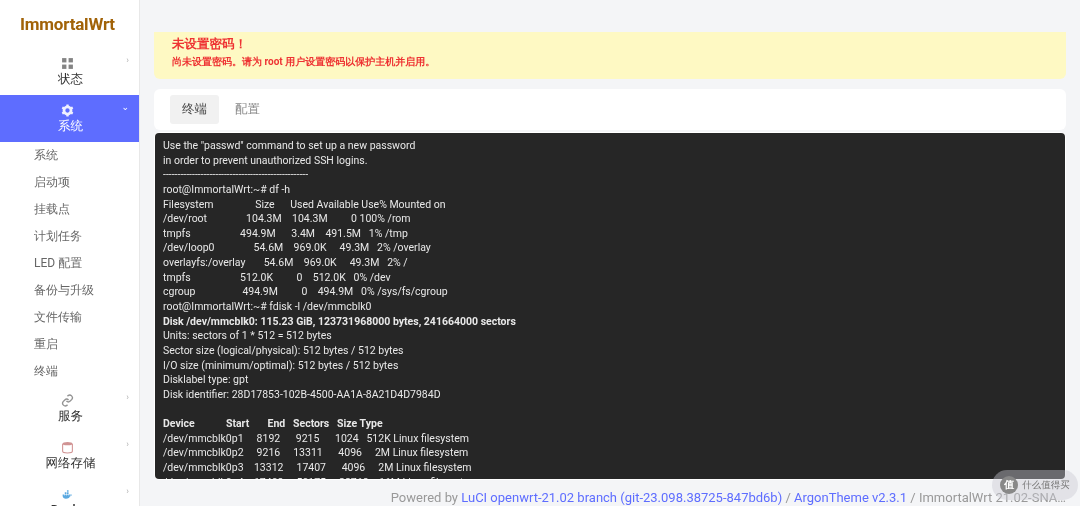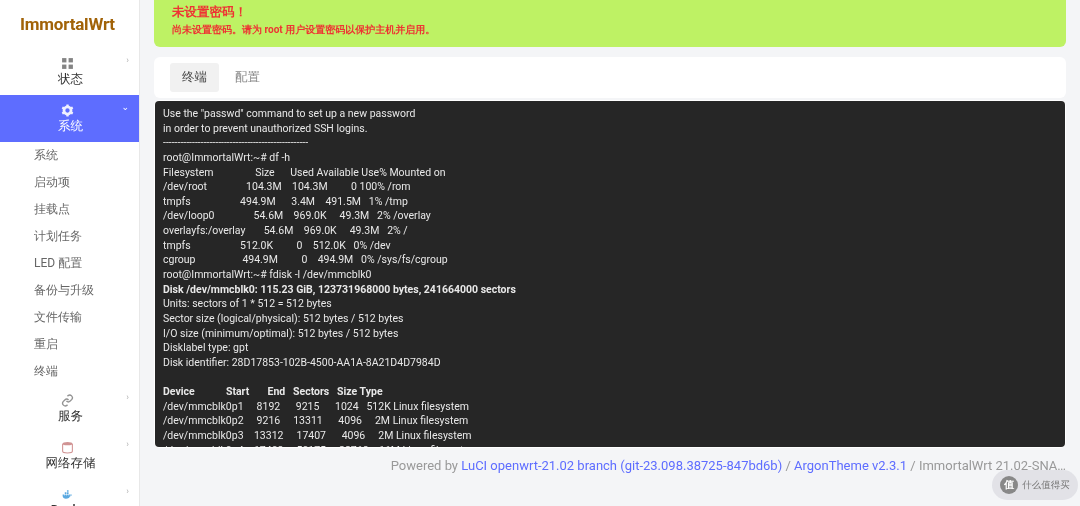--- a/index.html
+++ b/index.html
@@ -7,21 +7,21 @@
 .sidebar { position: absolute; left: 0; top: 0; width: 140px; height: 100%; background: #fff; border-right: 1px solid #e8e8e8; }
 .logo { color: #a16207; font-weight: 700; font-size: 17px; padding: 14px 0 14px 20px; letter-spacing: -0.2px; }
 .nav-item { display: flex; align-items: center; padding: 7px 10px 7px 12px; font-size: 12.5px; color: #555; cursor: pointer; position: relative; }
 .nav-item.top-level { font-weight: 500; color: #333; flex-direction: column; }
 .nav-item.active-parent { background: #5e6dff; color: #fff; border-radius: 0; }
 .nav-item .icon { width: 16px; height: 16px; margin-right: 7px; display: inline-flex; align-items: center; justify-content: center; font-size: 12px; opacity: 0.9; }
 .nav-item .chev { position: absolute; right: 10px; font-size: 9px; color: #bbb; }
 .nav-item.active-parent .chev { color: #fff; }
 .nav-sub { padding: 5px 10px 5px 34px; font-size: 12px; color: #666; cursor: pointer; }
 .main { position: absolute; left: 140px; top: 0; right: 0; bottom: 0; padding: 0 14px; overflow: hidden; }
-.warning-banner { background: #bef264; border-radius: 0 0 6px 6px; padding: 4px 18px 10px 18px; margin-bottom: 10px; }
+.warning-banner { background: #fef9c3; border-radius: 0 0 6px 6px; padding: 4px 18px 10px 18px; margin-bottom: 10px; margin-top: 32px; }
 .warning-title { color: #e33; font-weight: 700; font-size: 12.5px; padding-bottom: 2px; }
 .warning-text { color: #e33; font-weight: 700; font-size: 10px; }
 .tabs { background: #fff; border-radius: 6px; padding: 0 16px; display: flex; gap: 0; margin-bottom: 2px; }
 .tab { padding: 12px 16px; font-size: 12.5px; color: #888; cursor: pointer; }
 .tab.active { color: #444; background: #f1f1f1; border-radius: 3px; margin: 6px 0; padding: 6px 12px; }
 .terminal-wrap { background: #fff; border-radius: 6px; padding: 1px; }
 .terminal { background: #262626; color: #e8e8e8; font-family: "Consolas", "Courier New", monospace; font-size: 10.5px; line-height: 1.3; padding: 6px 8px; height: 346px; overflow: hidden; white-space: pre; border-radius: 4px; }
 .footer { font-size: 13px; color: #999; text-align: right; padding: 10px 0; white-space: nowrap; }
 .footer a { color: #5e6dff; text-decoration: none; }
 .watermark { position: absolute; right: 2px; bottom: 6px; width: 86px; height: 30px; border-radius: 15px; background: rgba(200,200,210,0.42); display: flex; align-items: center; justify-content: center; gap: 4px; font-size: 9.5px; color: #777; pointer-events: none; }

